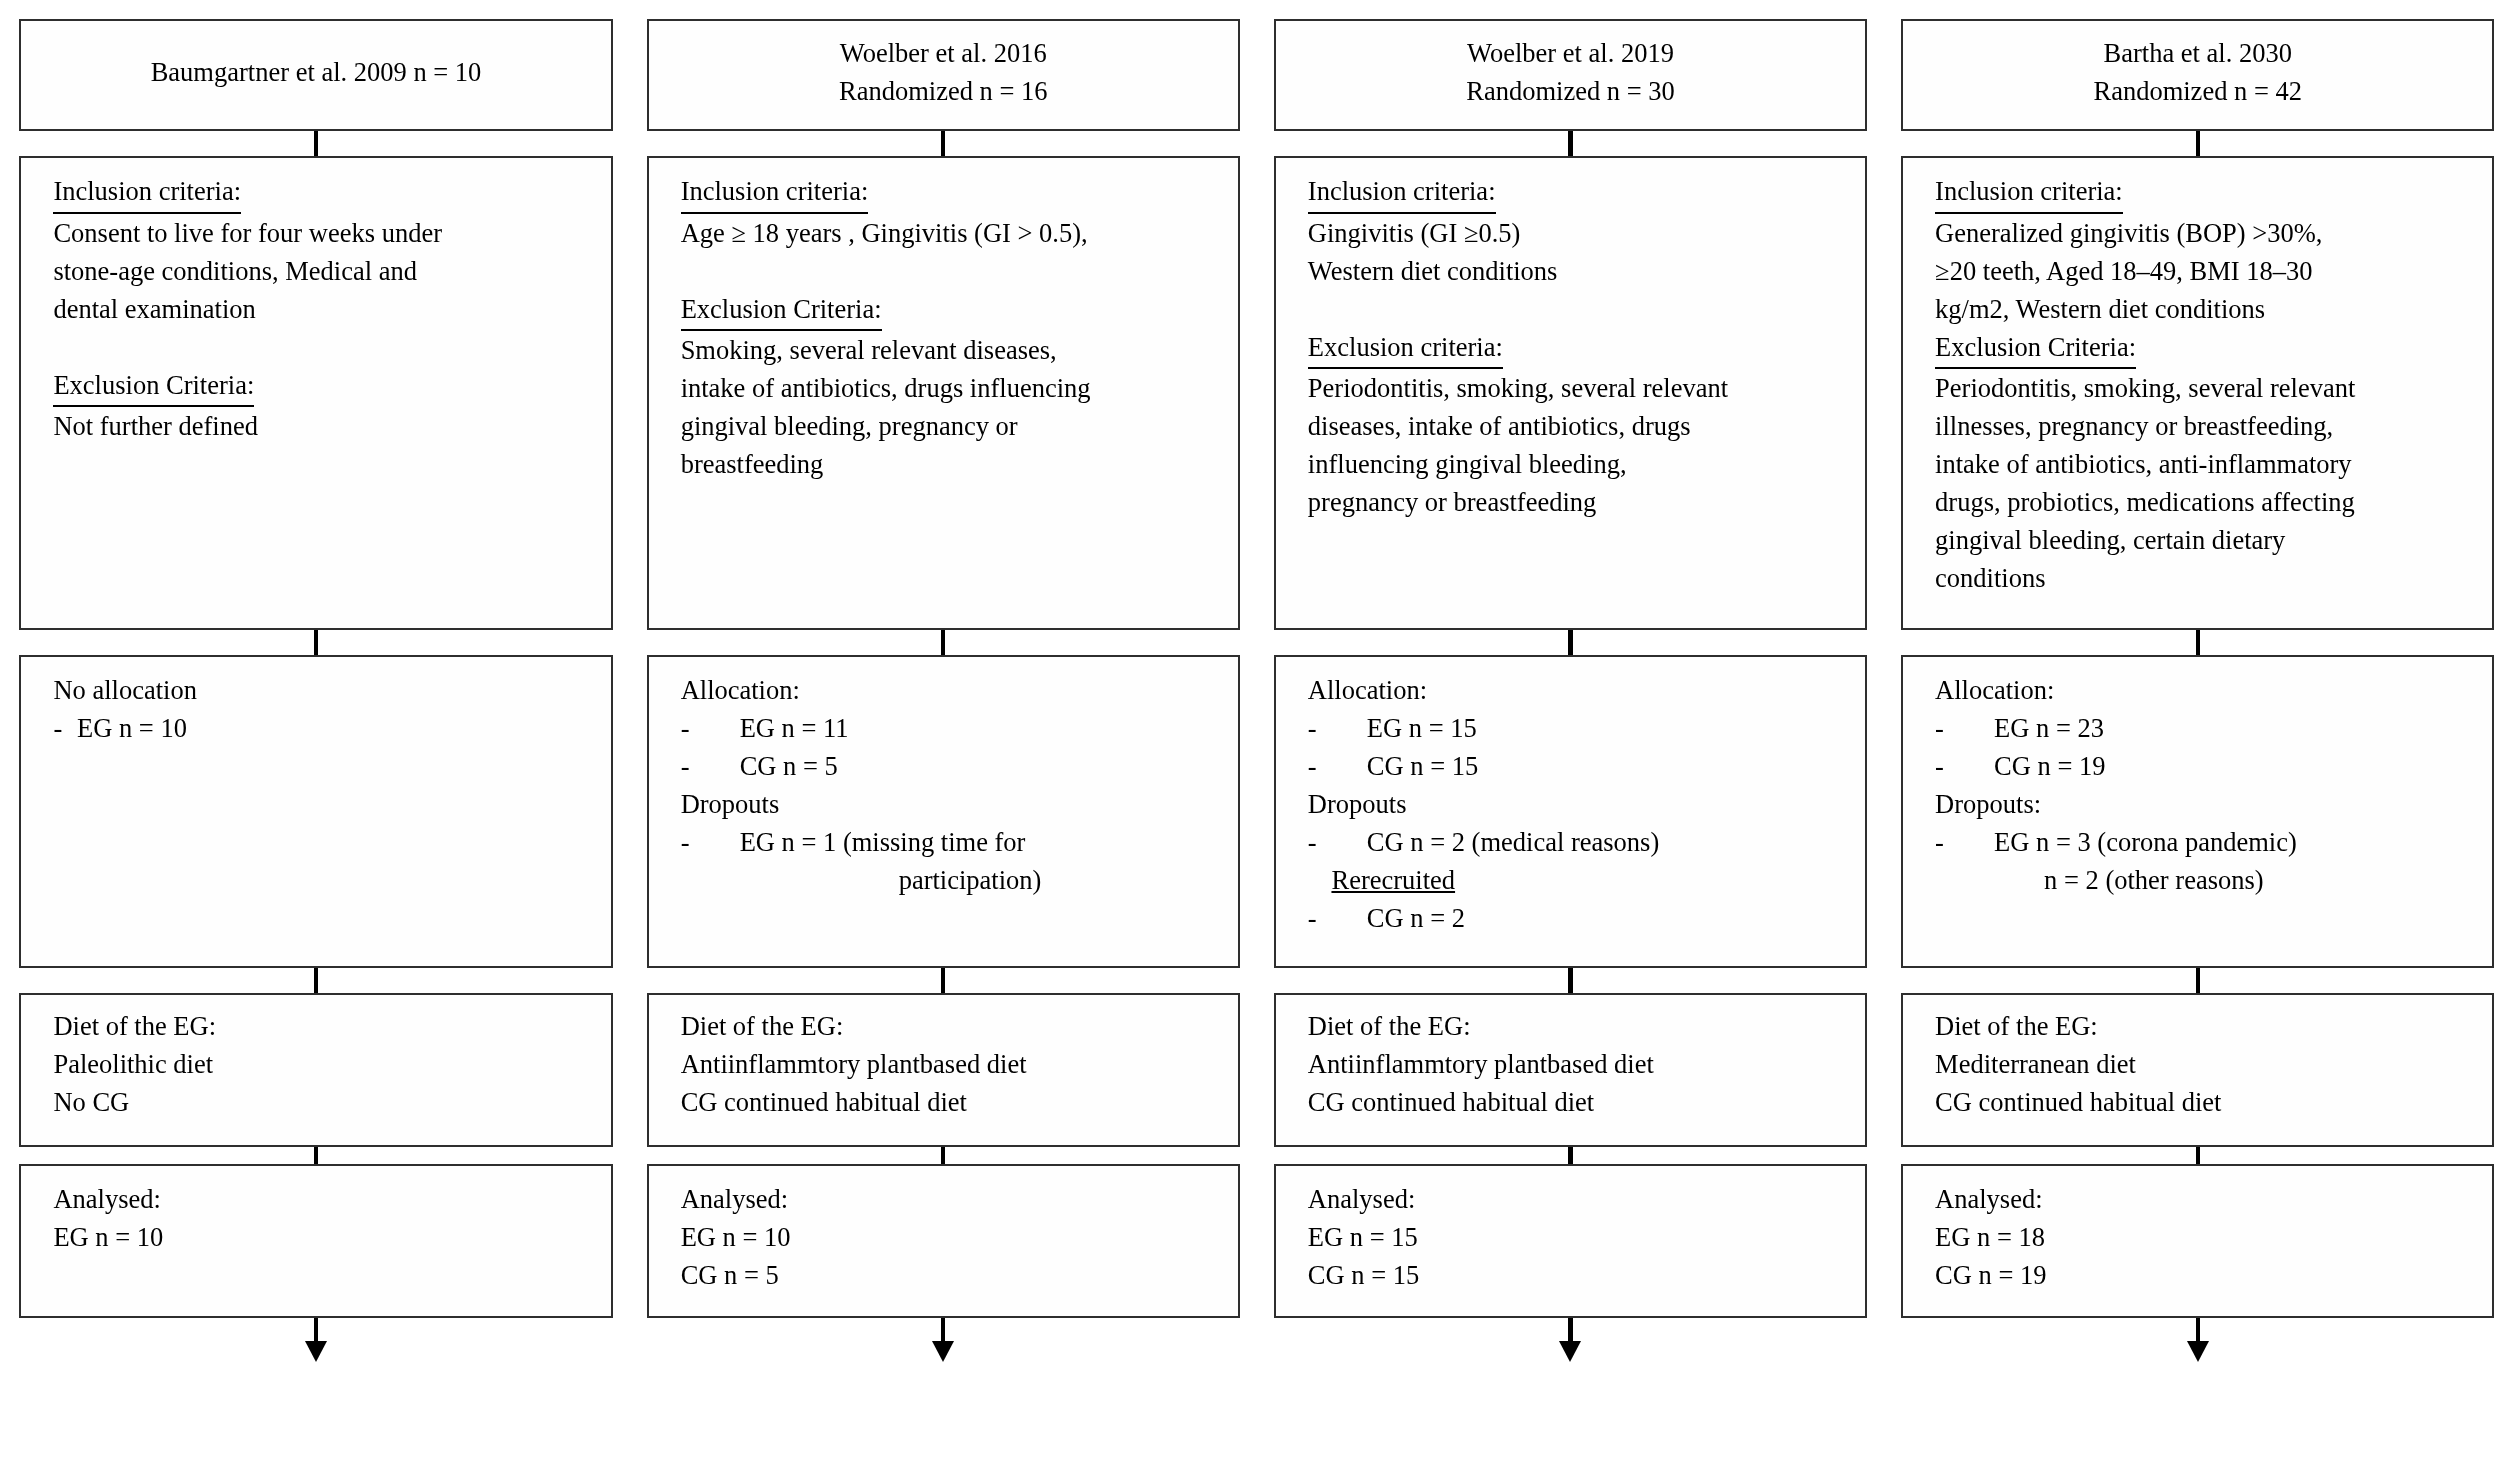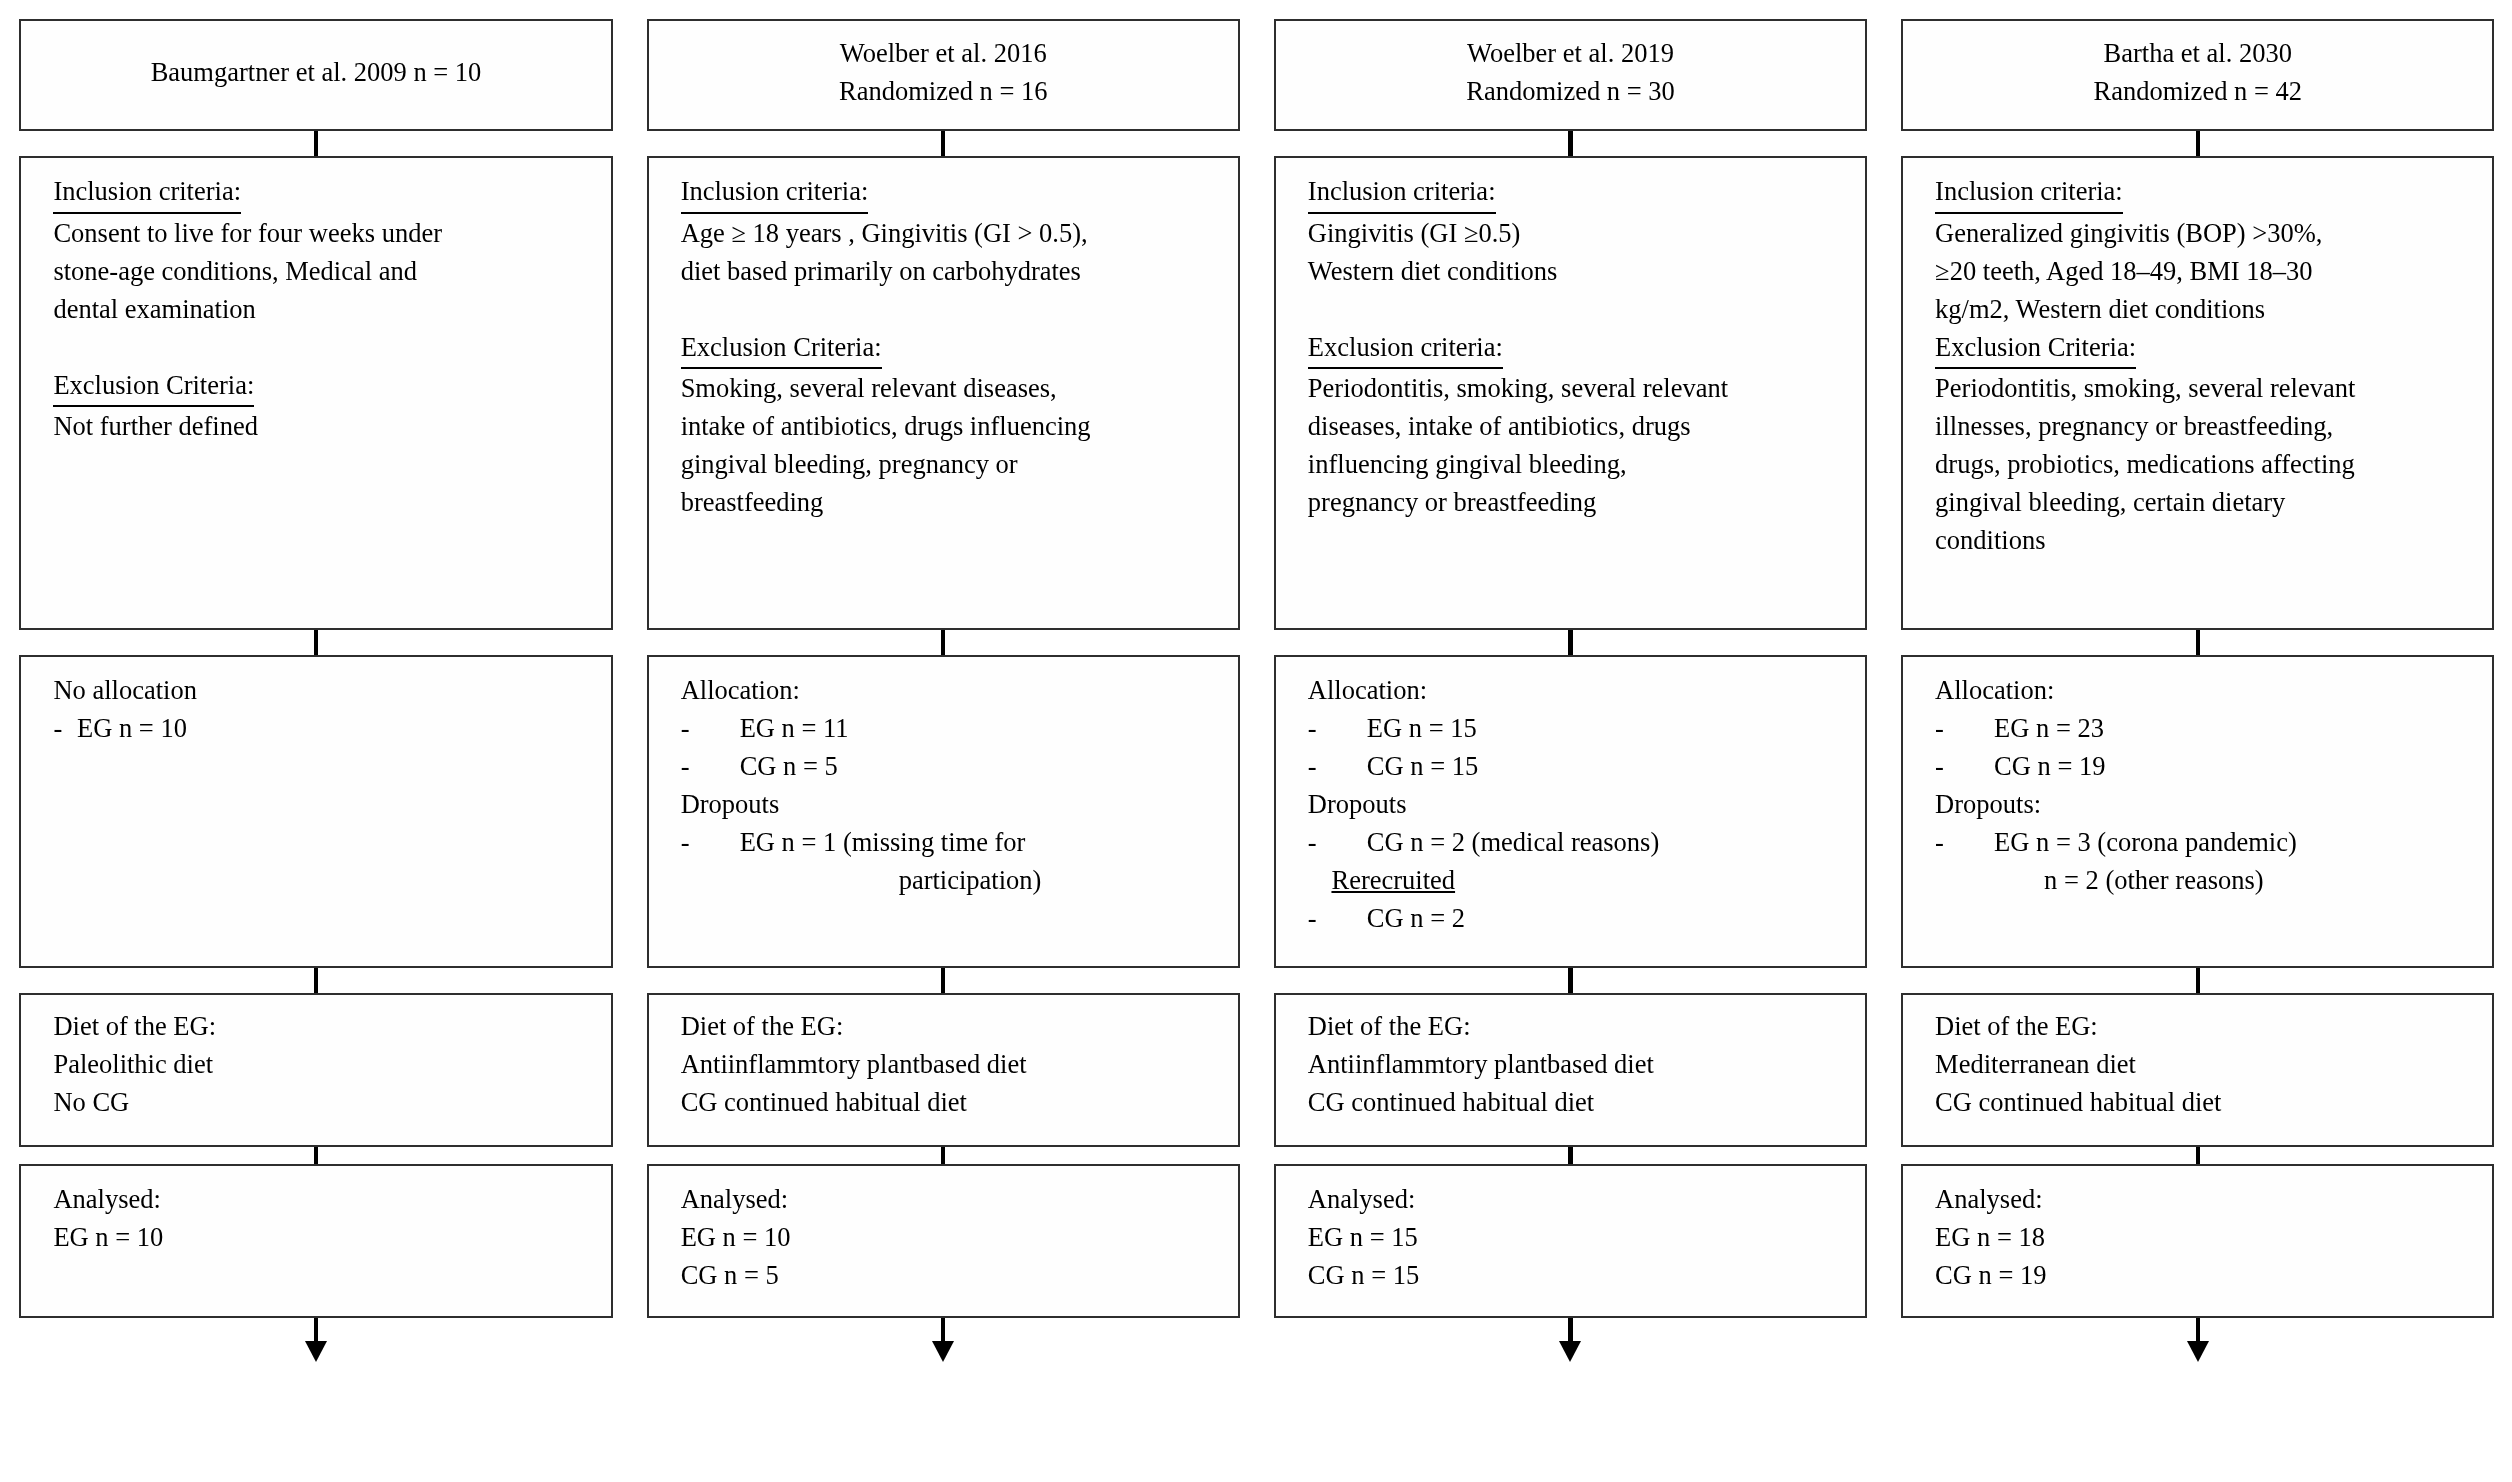--- a/index.html
+++ b/index.html
@@ -122,21 +122,20 @@
       <div class="box header">
         <div>Woelber et al. 2016</div>
         <div>Randomized n = 16</div>
       </div>
       <div class="conn g1">
           <div class="vline"></div>
         </div>
       <div class="box criteria">
         <div class="h"><span>Inclusion criteria:</span></div>
         <div class="p">Age ≥ 18 years , Gingivitis (GI &gt; 0.5),</div>
-        <div class="p">diet based primarily on carbohydrates</div>
         <div class="blank"></div>
         <div class="h"><span>Exclusion Criteria:</span></div>
         <div class="p">Smoking, several relevant diseases,</div>
         <div class="p">intake of antibiotics, drugs influencing</div>
         <div class="p">gingival bleeding, pregnancy or</div>
         <div class="p">breastfeeding</div>
       </div>
       <div class="conn g2">
           <div class="vline"></div>
         </div>
@@ -253,20 +252,21 @@
           <div class="vline"></div>
         </div>
       <div class="box criteria">
         <div class="h"><span>Inclusion criteria:</span></div>
         <div class="p">Generalized gingivitis (BOP) &gt;30%,</div>
         <div class="p">≥20 teeth, Aged 18–49, BMI 18–30</div>
         <div class="p">kg/m2, Western diet conditions</div>
         <div class="h"><span>Exclusion Criteria:</span></div>
         <div class="p">Periodontitis, smoking, several relevant</div>
         <div class="p">illnesses, pregnancy or breastfeeding,</div>
+        <div class="p">intake of antibiotics, anti-inflammatory</div>
         <div class="p">drugs, probiotics, medications affecting</div>
         <div class="p">gingival bleeding, certain dietary</div>
         <div class="p">conditions</div>
       </div>
       <div class="conn g2">
           <div class="vline"></div>
         </div>
       <div class="box alloc">
         <div class="p">Allocation:</div>
         <div class="line">

